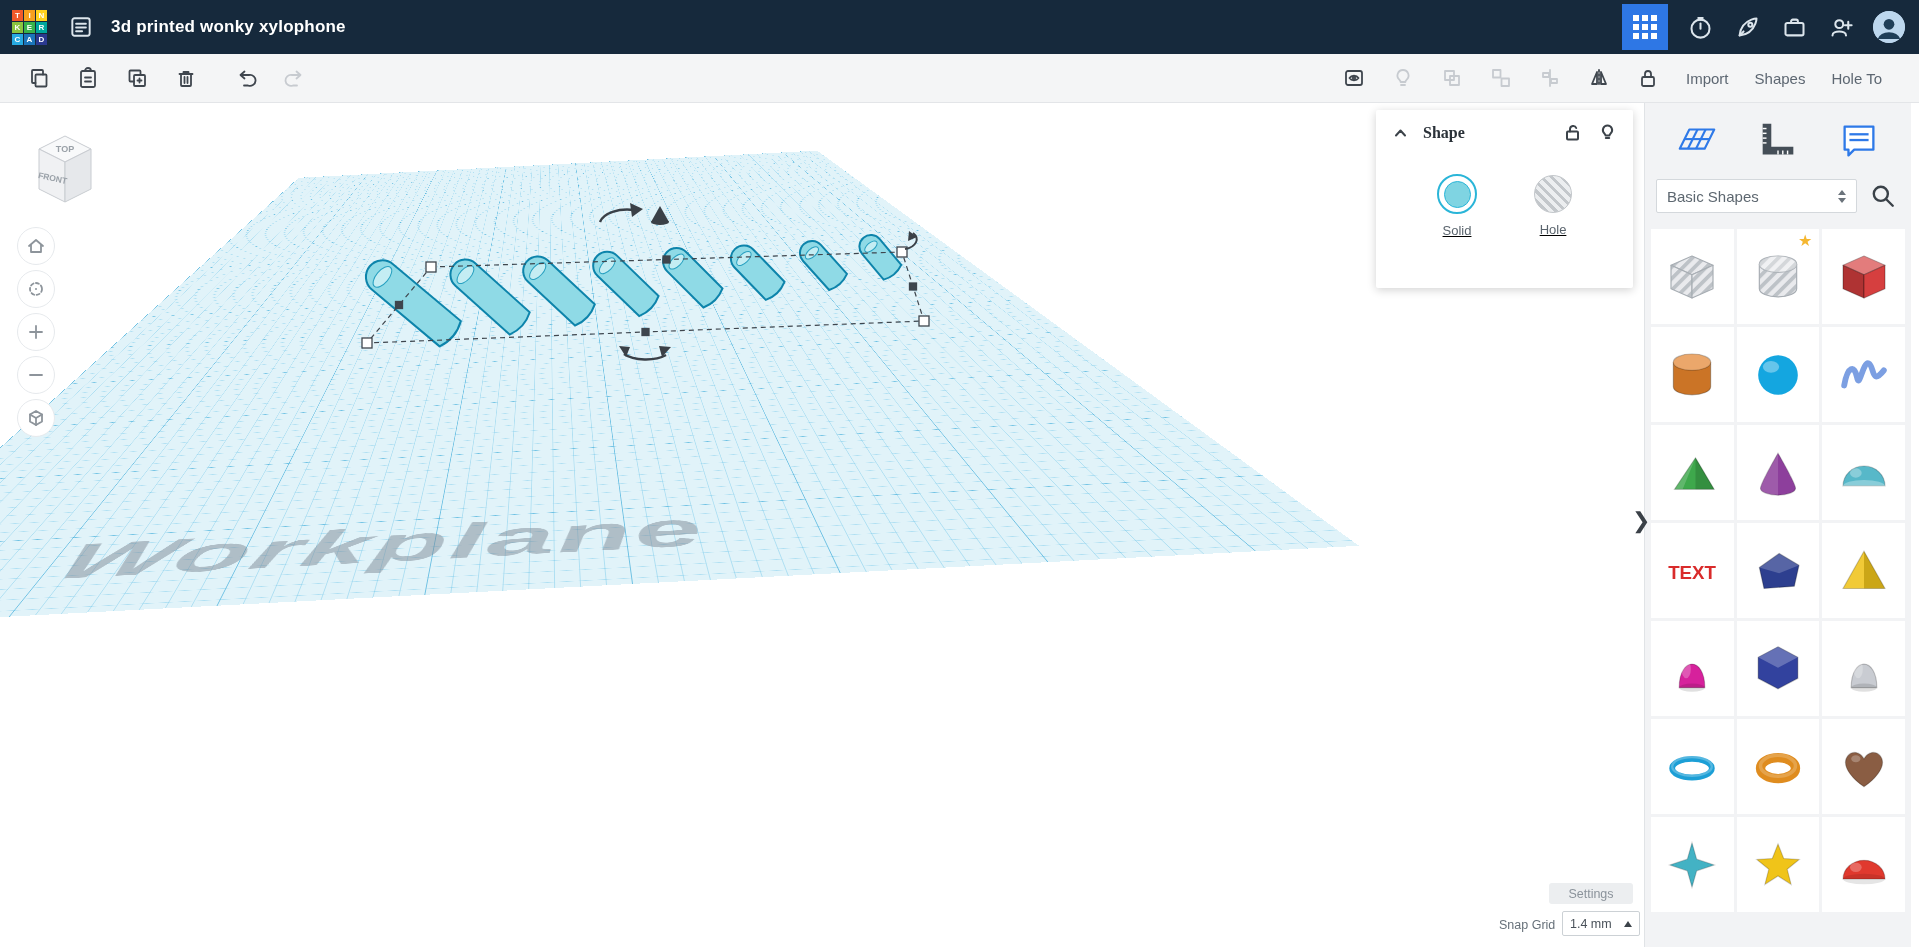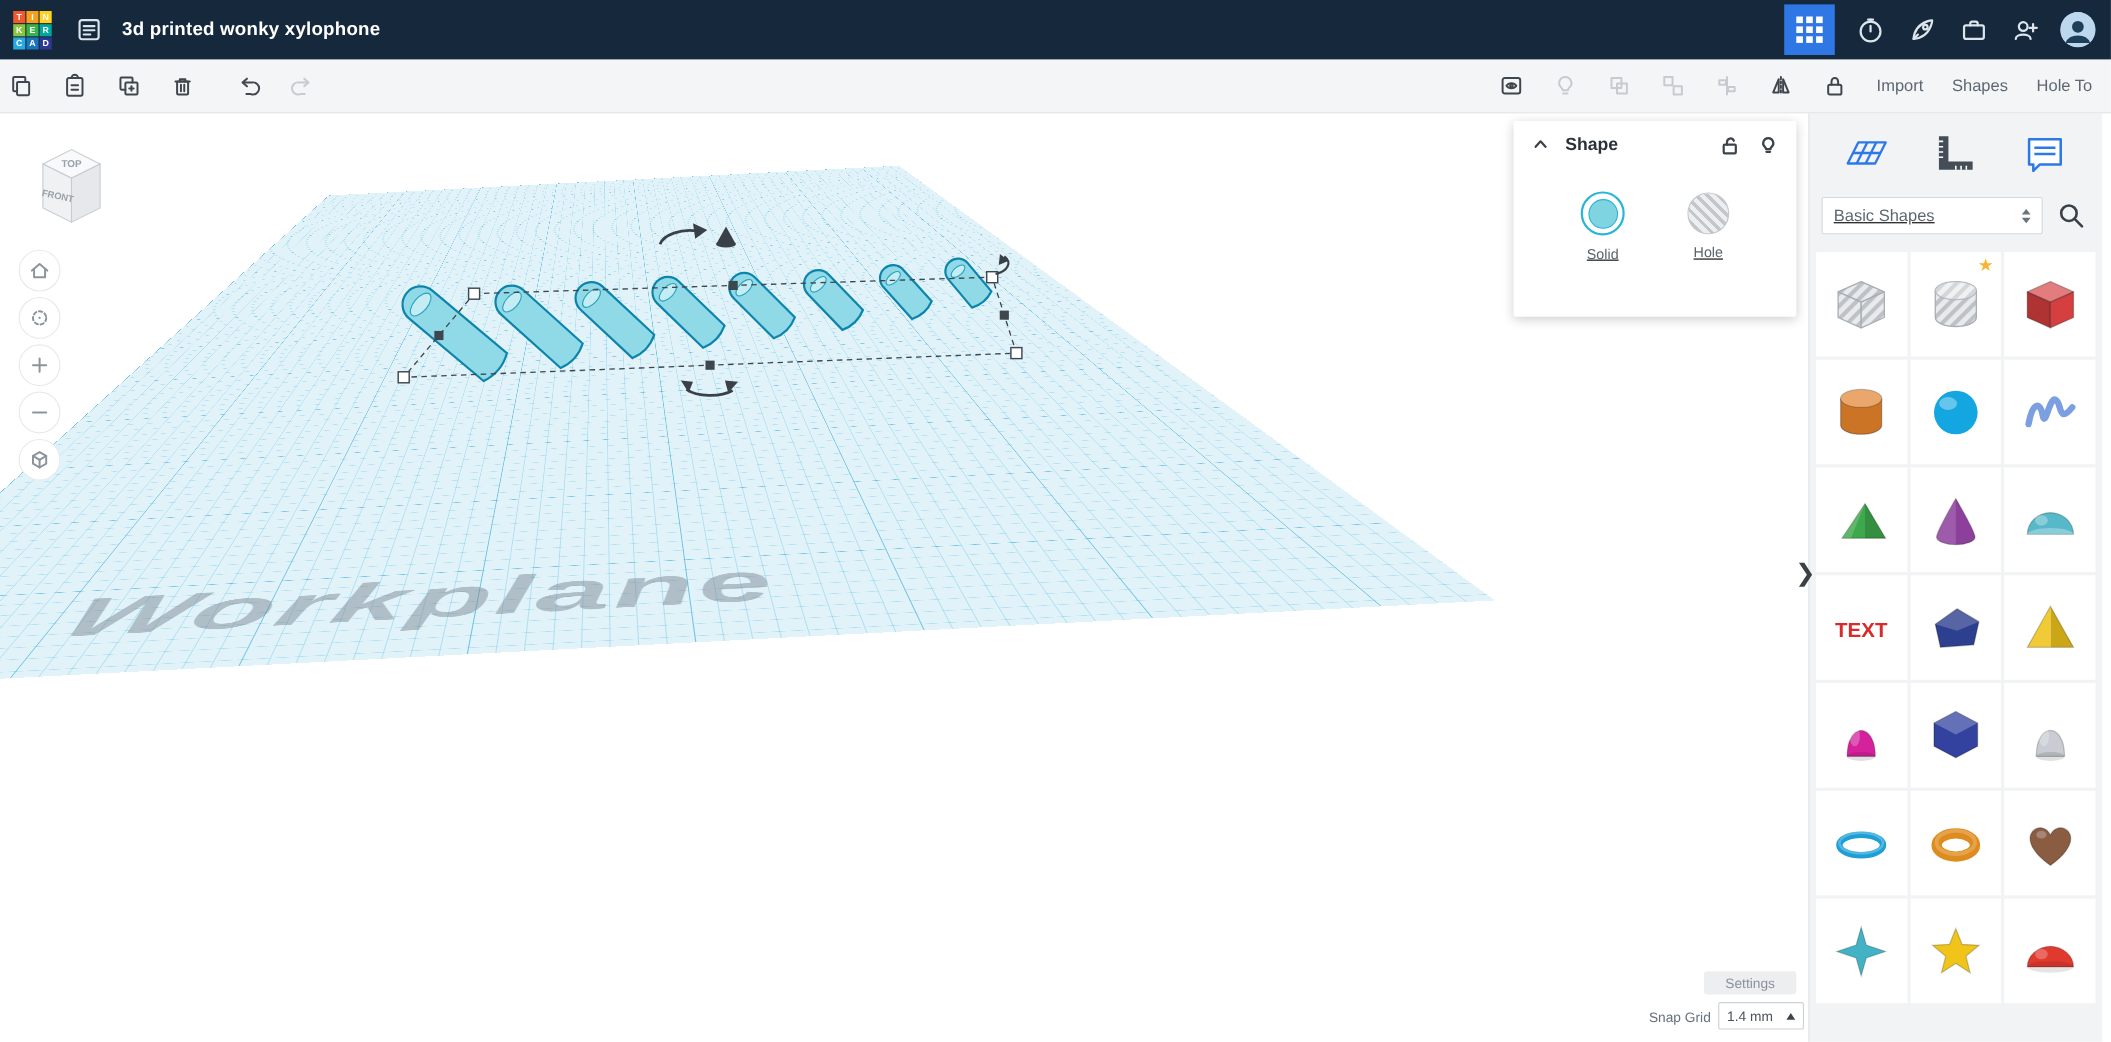--- a/index.html
+++ b/index.html
@@ -18,21 +18,21 @@
   .tb-right{margin-left:auto;display:flex;align-items:center;gap:17px;padding-right:14px;}
   .tile-btn{width:46px;height:46px;background:#2e77e5;display:grid;place-items:center;cursor:pointer;}
   .tile-grid{display:grid;grid-template-columns:repeat(3,6px);gap:3px;}
   .tile-grid i{width:6px;height:6px;background:#fff;display:block;}
   .tb-ic{width:30px;height:30px;display:flex;align-items:center;justify-content:center;cursor:pointer;}
   .tb-ic svg{stroke:#dce5ec;fill:none;stroke-width:1.8;stroke-linecap:round;stroke-linejoin:round;}
   .avatar{width:32px;height:32px;border-radius:50%;overflow:hidden;cursor:pointer;background:#bdd7ee;}
   
   .toolbar{position:absolute;top:54px;left:0;width:1919px;height:49px;background:#f4f5f6;
     border-bottom:1px solid #e3e5e8;display:flex;align-items:center;box-sizing:border-box;
-    padding:0 4px;z-index:19;}
+    padding:0 24px;z-index:19;}
   .tbtn{width:30px;height:30px;display:flex;align-items:center;justify-content:center;cursor:pointer;margin-right:19px;}
   .tbtn svg{fill:none;stroke-width:1.8;stroke-linecap:round;stroke-linejoin:round;}
   .ic-dark svg{stroke:#3f464e;}
   .ic-dis svg{stroke:#c7cbd0;}
   .tb-spacer{flex:1;}
   .txtbtn{font-size:15px;color:#5d6772;padding:6px 13px;cursor:pointer;white-space:nowrap;}
   
   .canvas{position:absolute;top:103px;left:0;width:1644px;height:844px;background:#fff;overflow:hidden;z-index:1;}
   .plane-rot{position:absolute;left:0;top:0;width:100%;height:100%;transform:rotate(-3deg);transform-origin:650px 480px;}
   .plane{position:absolute;left:-200px;top:-2420px;width:1560px;height:2900px;
@@ -47,34 +47,34 @@
   .wm{position:absolute;left:220px;bottom:55px;font-size:130px;font-style:italic;font-weight:bold;
     color:rgba(125,138,150,.5);letter-spacing:4px;white-space:nowrap;}
   .scene{position:absolute;left:0;top:0;z-index:2;}
   .viewcube{position:absolute;left:28px;top:22px;z-index:3;cursor:pointer;}
   .navcol{position:absolute;left:17px;z-index:3;width:36px;height:36px;border-radius:50%;
     background:#fff;border:1px solid #e6e9ec;display:flex;align-items:center;justify-content:center;cursor:pointer;}
   .navcol svg{stroke:#8d949b;fill:none;stroke-width:1.8;stroke-linecap:round;stroke-linejoin:round;}
   
   .shape-panel{position:absolute;left:1376px;top:110px;width:257px;height:178px;background:#fff;
     box-shadow:0 2px 10px rgba(0,0,0,.18);border-radius:2px;z-index:10;}
-  .sp-head{display:flex;padding:13px 16px 6px;}
+  .sp-head{display:flex;align-items:center;padding:13px 16px 6px;font-family:Liberation Serif, serif;}
   .sp-head svg{fill:none;stroke:#3c434a;stroke-width:2;stroke-linecap:round;stroke-linejoin:round;}
   .sp-title{font-size:16px;font-weight:bold;color:#2a3138;margin-left:14px;}
   .sp-icons{margin-left:auto;display:flex;gap:16px;align-items:center;}
   .sp-opt{position:absolute;top:64px;width:78px;text-align:center;cursor:pointer;text-decoration:underline;}
   .sp-opt .lbl{display:block;margin-top:9px;font-size:13px;color:#5a646d;}
   .sw-outer{width:40px;height:40px;margin:0 auto;border-radius:50%;border:2.5px solid #2ab5d8;
     display:flex;align-items:center;justify-content:center;background:#fff;box-sizing:border-box;}
   .sw-inner{width:27px;height:27px;border-radius:50%;background:#7fd4e2;border:1.5px solid #2ab5d8;box-sizing:border-box;}
   .sw-hole{width:38px;height:38px;margin:1px auto 0;border-radius:50%;border:1px solid #c3c7cb;box-sizing:border-box;
     background:repeating-linear-gradient(45deg,#c3c7cb 0 3px,#eceef0 3px 7px);}
   
   .sidebar{position:absolute;left:1644px;top:103px;width:267px;height:844px;background:#f2f3f5;
-    border-left:1px solid #e0e3e6;box-sizing:border-box;z-index:5;text-decoration:underline;}
+    border-left:1px solid #e0e3e6;box-sizing:border-box;z-index:5;}
   .sb-tools{display:flex;justify-content:space-between;align-items:center;padding:12px 26px 4px;}
   .sb-tool{width:52px;height:52px;display:flex;align-items:center;justify-content:center;cursor:pointer;}
   .sb-search{display:flex;align-items:center;gap:8px;padding:8px 10px 0 11px;}
   .sel{height:34px;background:#fff;border:1px solid #d4d8dc;border-radius:2px;display:flex;
     align-items:center;padding:0 10px;flex:1;font-size:15px;color:#5d6770;cursor:pointer;box-sizing:border-box;}
   .step{display:flex;flex-direction:column;gap:3px;margin-left:auto;}
   .t-up{width:0;height:0;border-left:4px solid transparent;border-right:4px solid transparent;border-bottom:5px solid #6b737b;}
   .t-dn{width:0;height:0;border-left:4px solid transparent;border-right:4px solid transparent;border-top:5px solid #6b737b;}
   .sb-searchbtn{width:36px;height:34px;display:flex;align-items:center;justify-content:center;cursor:pointer;}
   .tilegrid{display:grid;grid-template-columns:repeat(3,1fr);gap:3px;padding:16px 6px 0;}

